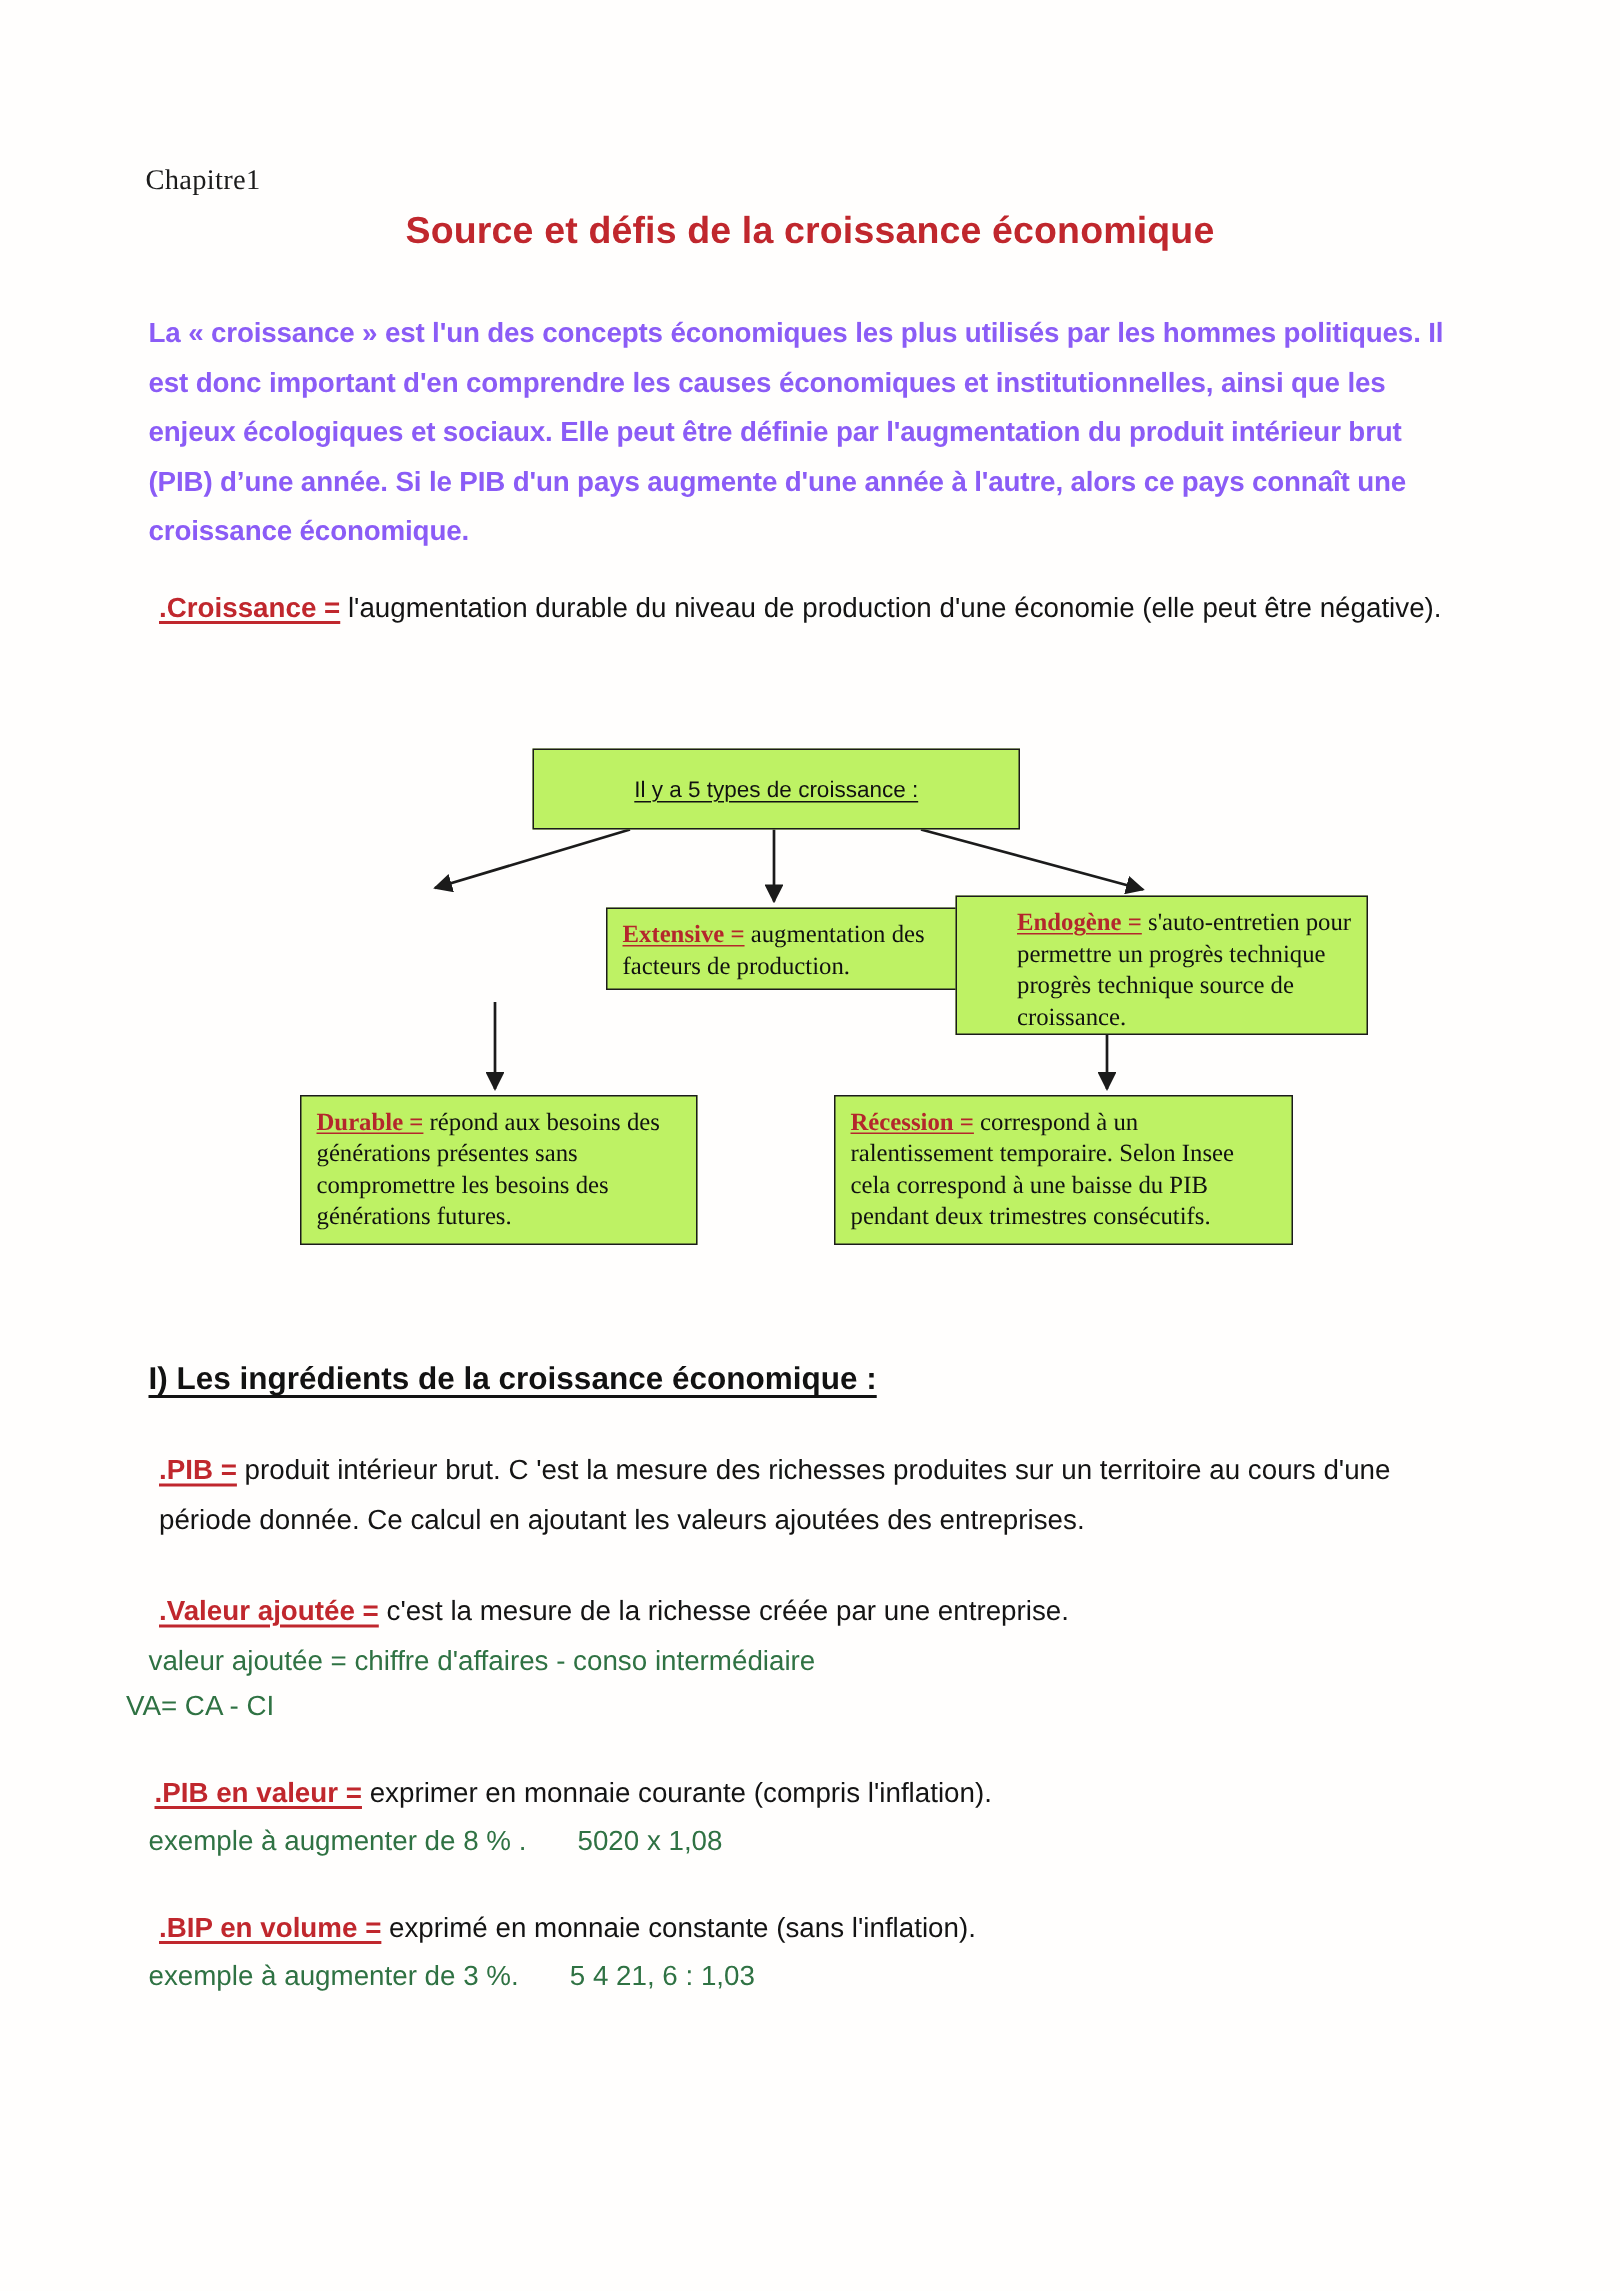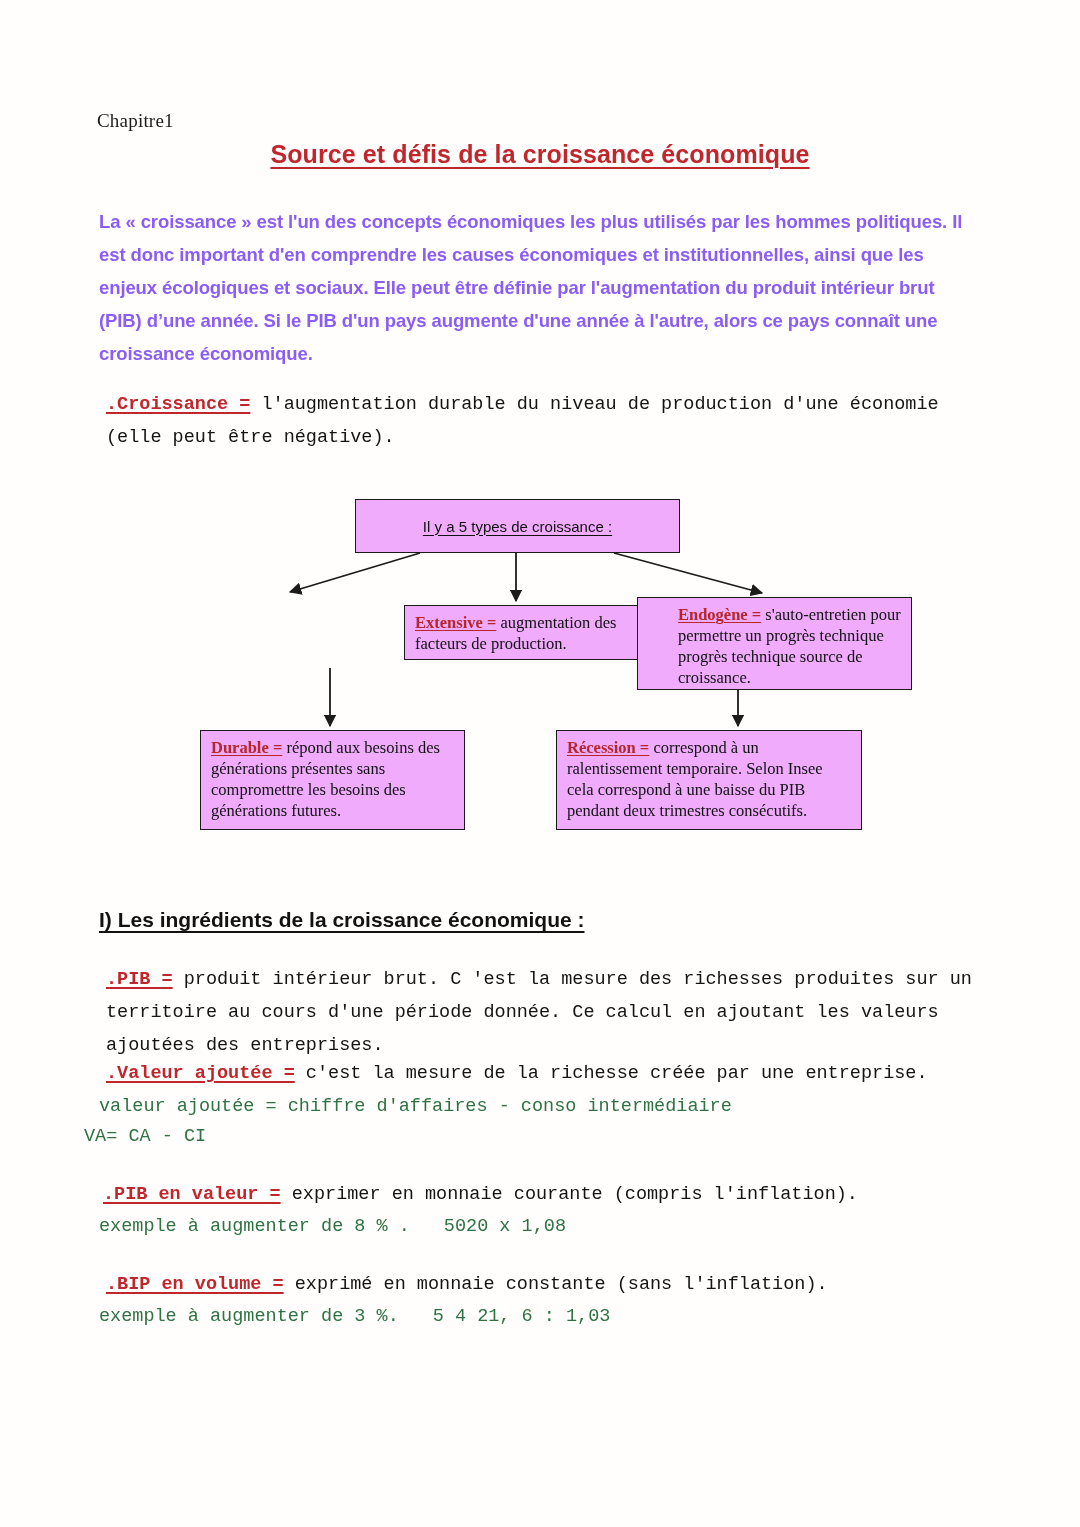--- a/index.html
+++ b/index.html
@@ -37,21 +37,20 @@
 
   .doc-title {
     position: absolute;
     left: 0;
     top: 140px;
     width: 1080px;
     text-align: center;
     font-size: 25px;
     font-weight: bold;
     color: #c0272d;
-    text-decoration: underline;
     text-underline-offset: 4px;
     text-decoration-thickness: 2px;
     letter-spacing: 0.1px;
   }
 
   .para {
     position: absolute;
     font-size: 18.5px;
     line-height: 33px;
     color: #8b5cf6;
@@ -63,21 +62,20 @@
     width: 872px;
     font-weight: bold;
     letter-spacing: -0.1px;
   }
 
   .def-block {
     position: absolute;
     font-size: 18.5px;
     line-height: 33px;
     color: #141414;
-    font-family: Liberation Mono, monospace;
   }
 
   .croissance-def {
     left: 106px;
     top: 388px;
     width: 870px;
   }
 
   .redterm {
     color: #c0272d;
@@ -121,21 +119,21 @@
     left: 0;
     top: 0;
     width: 1080px;
     height: 1527px;
     pointer-events: none;
   }
 
   .dbox {
     position: absolute;
     border: 1.6px solid #1b1b1b;
-    background: #f0abfc;
+    background: #bef264;
     box-sizing: border-box;
     font-family: "Liberation Serif", serif;
     font-size: 16.5px;
     line-height: 21px;
     color: #111111;
     padding: 6px 8px 6px 10px;
   }
 
   .dbox .redterm {
     font-family: "Liberation Serif", serif;

